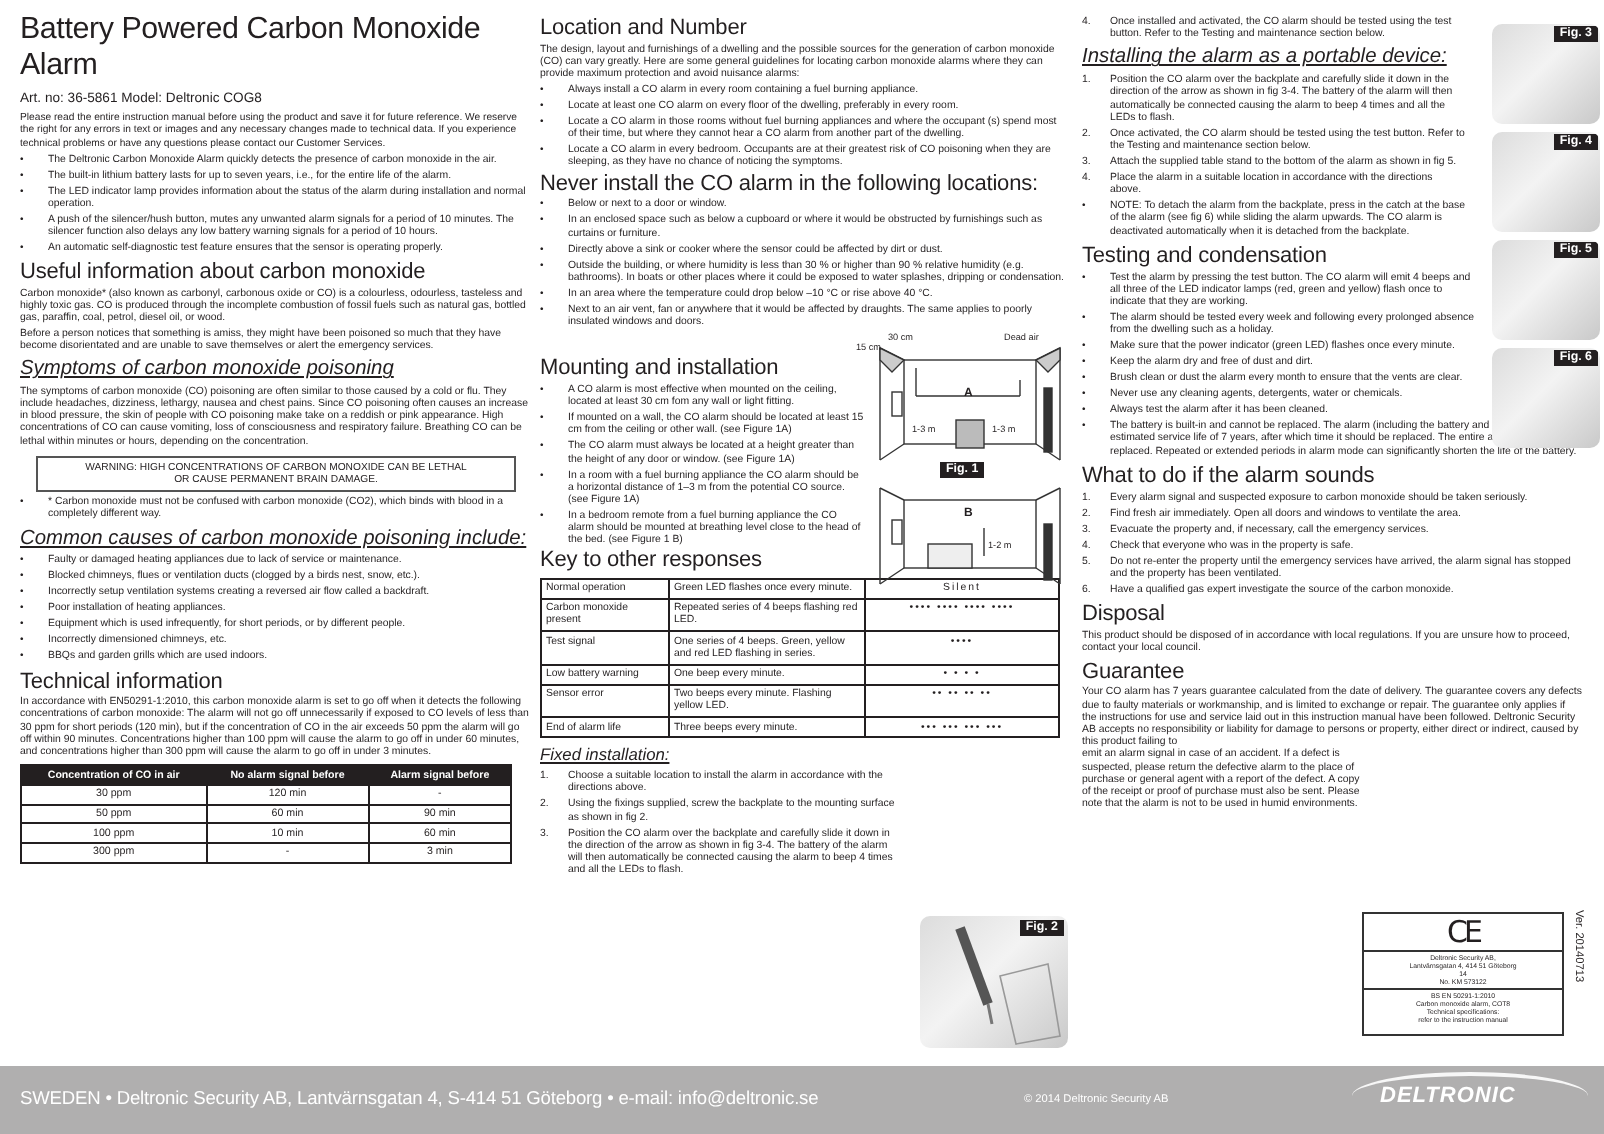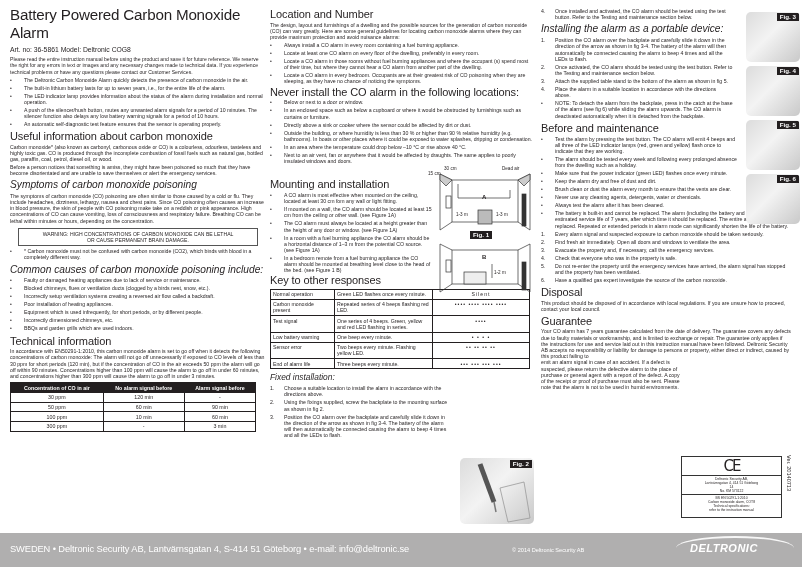--- a/index.html
+++ b/index.html
@@ -7,21 +7,21 @@
   body { font-family: "Liberation Sans", sans-serif; color: #231f20; position: relative; }
   .page { position: absolute; left: 0; top: 0; width: 654px; height: 567px; padding-left: 20px; }
   .col { position: absolute; top: 0; }
   .col1 { left: 10px; top: 6px; width: 256px; }
   .col2 { left: 270px; top: 8px; width: 262px; }
   .col3 { left: 541px; top: 8px; width: 200px; }
   h1 { font-size: 15.2px; font-weight: normal; line-height: 18px; letter-spacing: -0.2px; }
   .artno { font-size: 6.8px; margin-top: 3px; line-height: 9px; }
   .intro { font-size: 5.1px; line-height: 6.3px; margin-top: 2px; }
   h2 { font-size: 11px; font-weight: normal; line-height: 12px; margin-top: 3px; letter-spacing: -0.1px; }
-  h3 { font-size: 10.2px; font-weight: normal; font-style: italic; line-height: 12px; margin-top: 3px; }
+  h3 { font-size: 10.2px; font-weight: normal; font-style: italic; line-height: 12px; margin-top: 3px; text-decoration: underline; }
   p { font-size: 5.2px; line-height: 6.2px; margin-top: 1.5px; }
   ul.bul, ol.num { list-style: none; }
   ul.bul li, ol.num li { position: relative; font-size: 5.2px; line-height: 6.2px; padding-left: 14px; margin-top: 1.8px; }
   ul.bul li::before { content: "•"; position: absolute; left: 0; top: 0; font-size: 5px; }
   ol.num li .n { position: absolute; left: 0; top: 0; }
   .warnbox { border: 1px solid #555; margin: 4px 8px 2px 8px; padding: 2px 4px; text-align: center; font-size: 5.1px; line-height: 6.2px; }
   table.conc { border-collapse: collapse; width: 246px; margin-top: 3px; font-size: 5.3px; }
   table.conc th { background: #231f20; color: #fff; font-weight: bold; padding: 1.5px 2px; text-align: center; border: 1px solid #231f20; }
   table.conc td { border: 1px solid #231f20; text-align: center; padding: 1.3px 2px; line-height: 6px; }
   table.key { border-collapse: collapse; width: 260px; margin-top: 3px; font-size: 5.2px; }
@@ -260,32 +260,33 @@
     <ol class="num" style="width:192px">
       <li><span class="n">1.</span><span>Position the CO alarm over the backplate and carefully slide it down in the direction of the arrow as shown in fig 3-4. The battery of the alarm will then automatically be connected causing the alarm to beep 4 times and all the LEDs to flash.</span></li>
       <li><span class="n">2.</span><span>Once activated, the CO alarm should be tested using the test button. Refer to the Testing and maintenance section below.</span></li>
       <li><span class="n">3.</span><span>Attach the supplied table stand to the bottom of the alarm as shown in fig 5.</span></li>
       <li><span class="n">4.</span><span>Place the alarm in a suitable location in accordance with the directions above.</span></li>
     </ol>
     <ul class="bul" style="width:192px">
       <li>NOTE: To detach the alarm from the backplate, press in the catch at the base of the alarm (see fig 6) while sliding the alarm upwards. The CO alarm is deactivated automatically when it is detached from the backplate.</li>
     </ul>
 
-    <h2>Before and maintenance</h2>
+    <h2>Testing and condensation</h2>
     <ul class="bul" style="width:196px">
       <li>Test the alarm by pressing the test button. The CO alarm will emit 4 beeps and all three of the LED indicator lamps (red, green and yellow) flash once to indicate that they are working.</li>
       <li>The alarm should be tested every week and following every prolonged absence from the dwelling such as a holiday.</li>
       <li>Make sure that the power indicator (green LED) flashes once every minute.</li>
       <li>Keep the alarm dry and free of dust and dirt.</li>
       <li style="width:250px">Brush clean or dust the alarm every month to ensure that the vents are clear.</li>
       <li style="width:250px">Never use any cleaning agents, detergents, water or chemicals.</li>
       <li style="width:250px">Always test the alarm after it has been cleaned.</li>
       <li style="width:250px">The battery is built-in and cannot be replaced. The alarm (including the battery and sensor) has an estimated service life of 7 years, after which time it should be replaced. The entire alarm should be replaced. Repeated or extended periods in alarm mode can significantly shorten the life of the battery.</li>
     </ul>
 
+    <h2>What to do if the alarm sounds</h2>
     <ol class="num" style="width:250px">
       <li><span class="n">1.</span><span>Every alarm signal and suspected exposure to carbon monoxide should be taken seriously.</span></li>
       <li><span class="n">2.</span><span>Find fresh air immediately. Open all doors and windows to ventilate the area.</span></li>
       <li><span class="n">3.</span><span>Evacuate the property and, if necessary, call the emergency services.</span></li>
       <li><span class="n">4.</span><span>Check that everyone who was in the property is safe.</span></li>
       <li><span class="n">5.</span><span>Do not re-enter the property until the emergency services have arrived, the alarm signal has stopped and the property has been ventilated.</span></li>
       <li><span class="n">6.</span><span>Have a qualified gas expert investigate the source of the carbon monoxide.</span></li>
     </ol>
 
     <h2>Disposal</h2>

